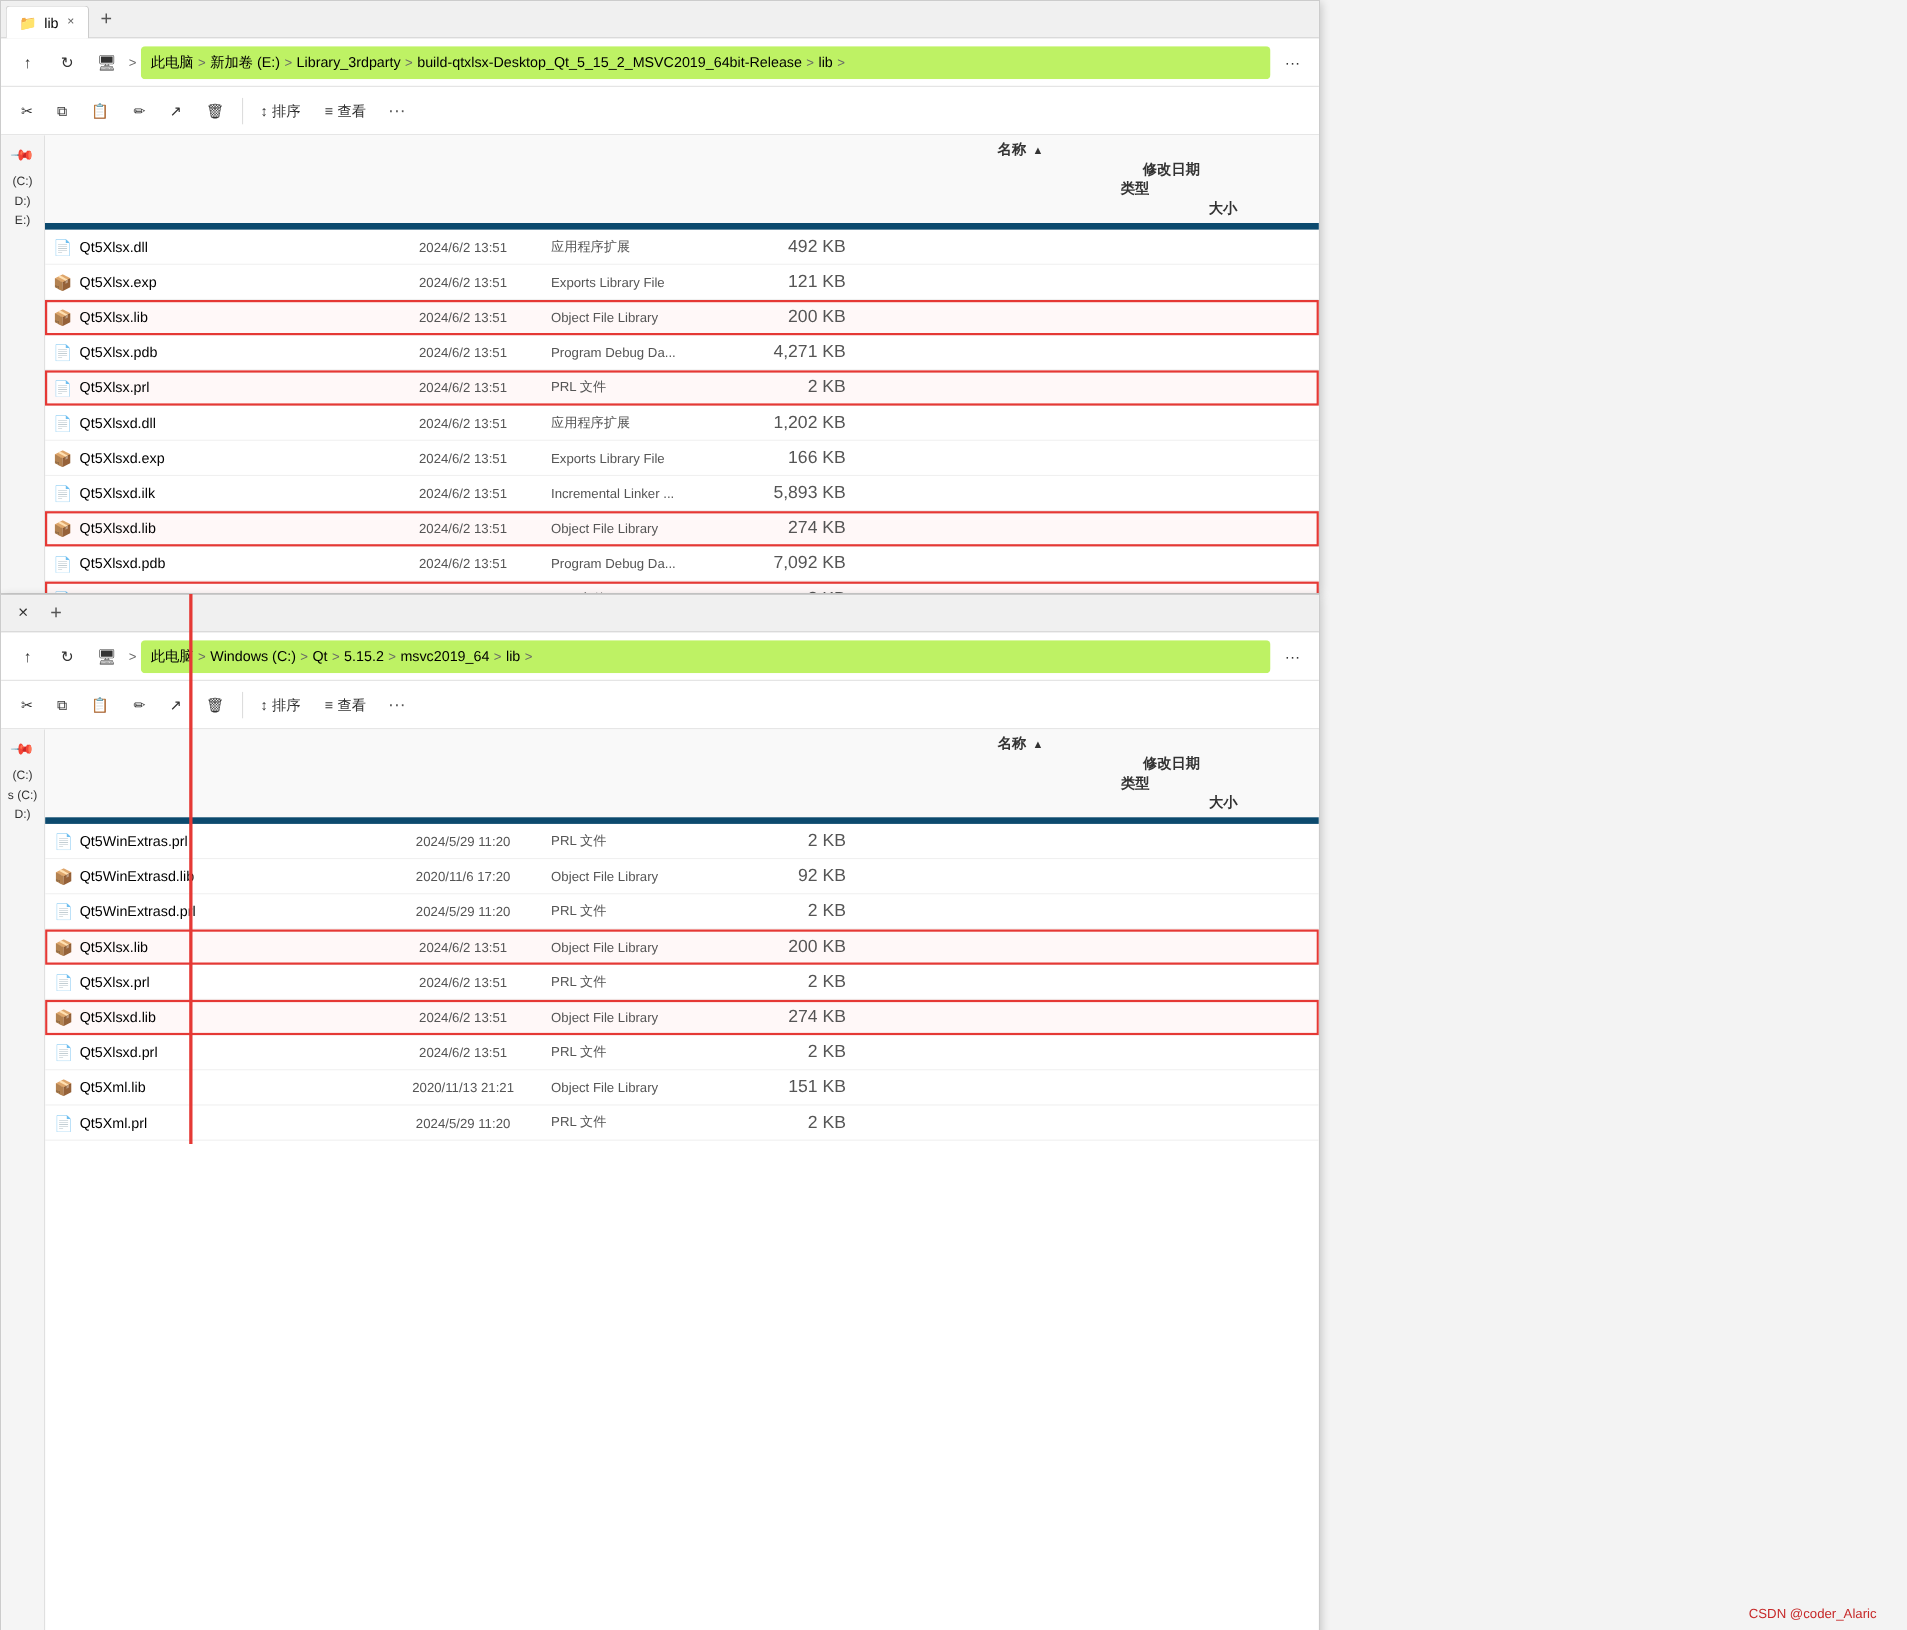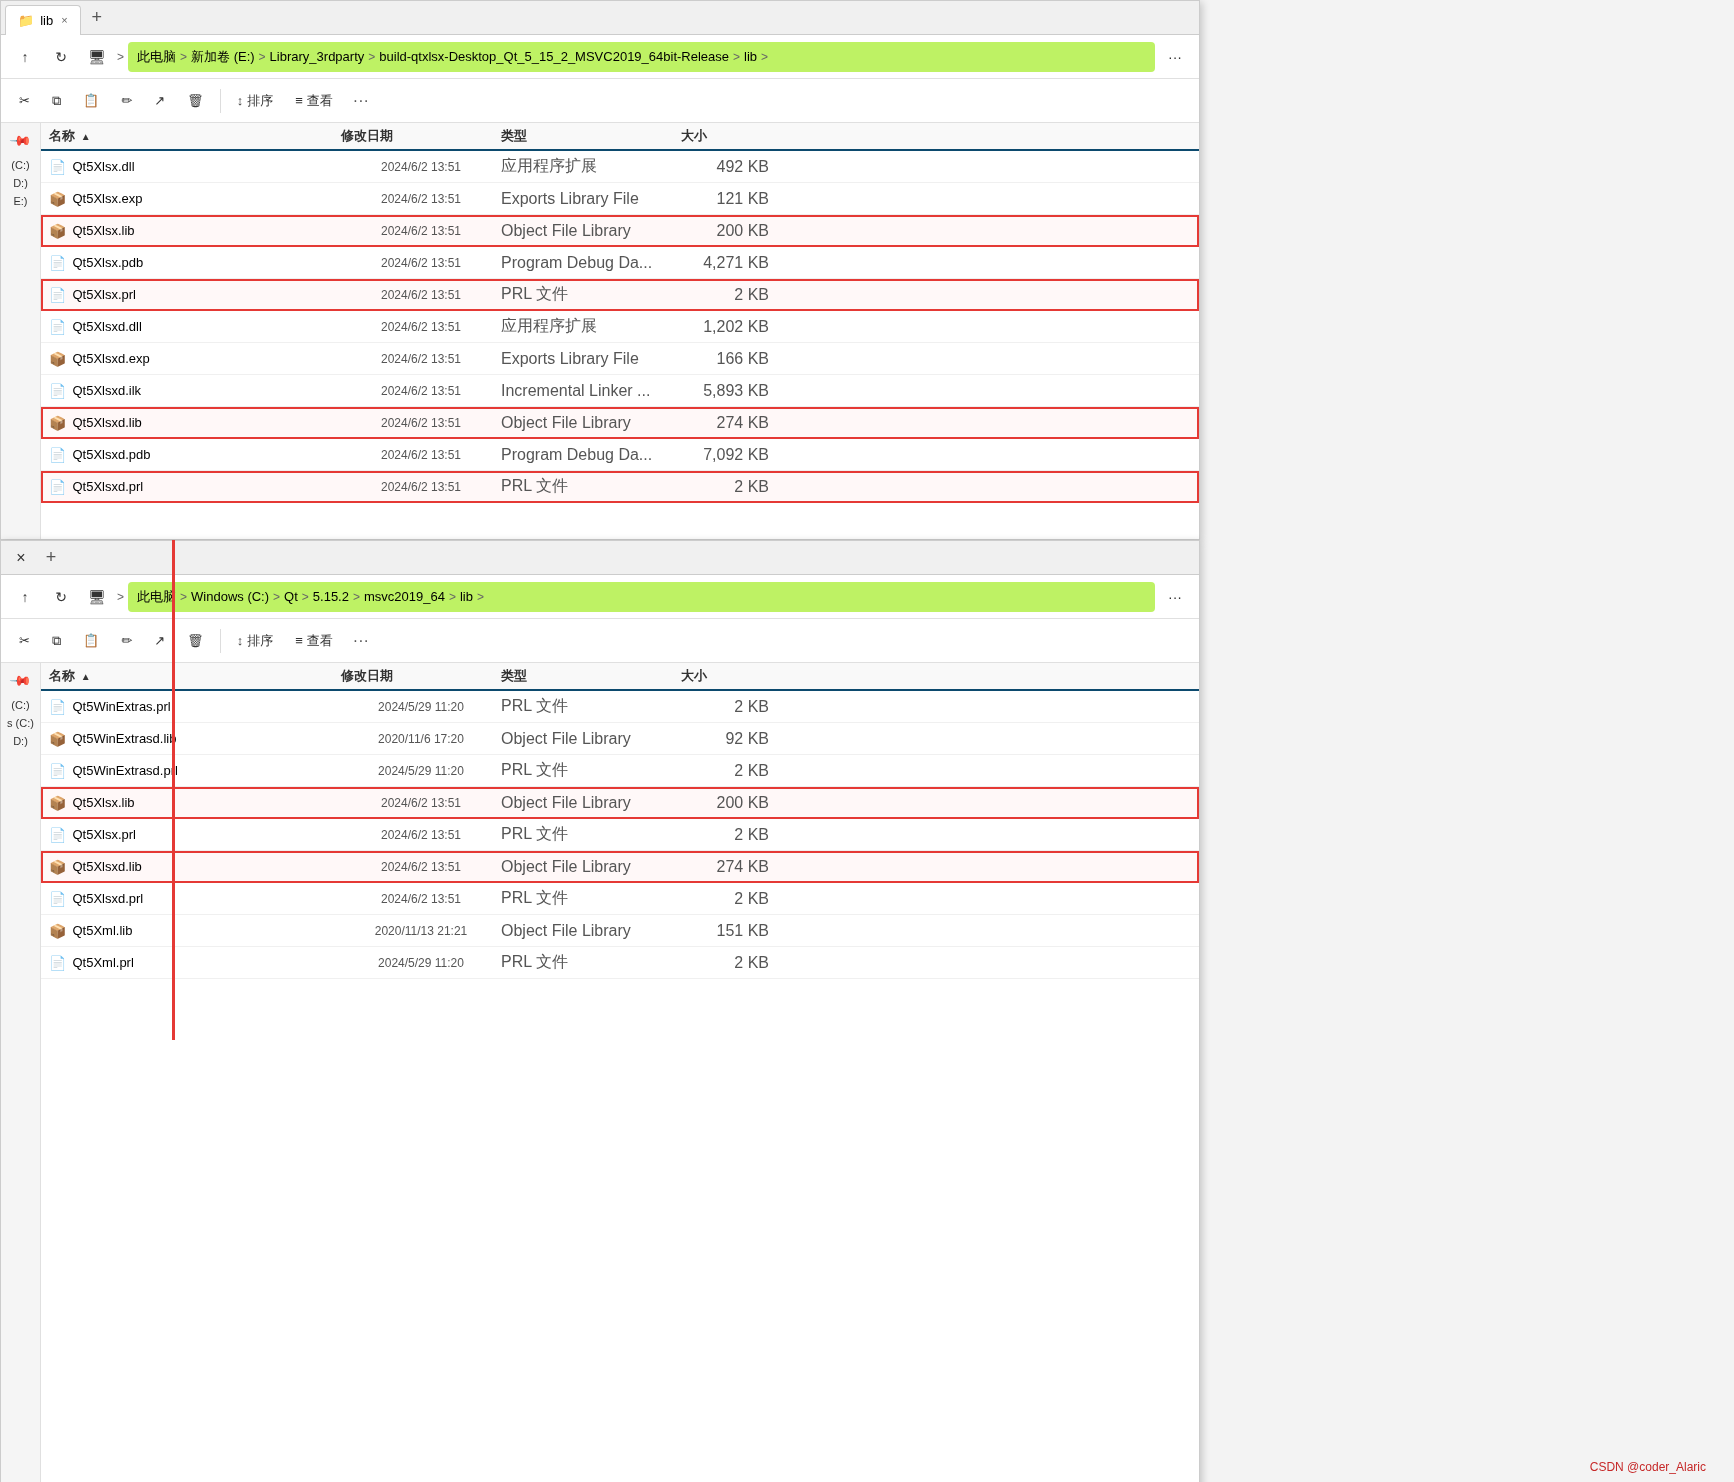--- a/index.html
+++ b/index.html
@@ -212,25 +212,26 @@
 
     .file-list {
       flex: 1;
       overflow-y: auto;
     }
 
     .file-header {
       display: flex;
       align-items: flex-end;
       padding: 4px 0;
-      border-bottom: 2px solid #0c4a6e;
+      border-bottom: 6px solid #0c4a6e;
       background: #f9f9f9;
       position: sticky;
       top: 0;
       z-index: 1;
+      flex-direction: column;
     }
 
     .col-name { width: 300px; padding-left: 8px; font-weight: 600; color: #333; }
     .col-date { width: 160px; font-weight: 600; color: #333; }
     .col-type { width: 180px; font-weight: 600; color: #333; }
     .col-size { width: 100px; font-weight: 600; color: #333; }
 
     .file-row {
       display: flex;
       align-items: center;
@@ -262,21 +263,21 @@
     }
 
     .file-icon-dll { color: #555; }
     .file-icon-lib { color: #b8860b; }
     .file-icon-prl { color: #555; }
     .file-icon-pdb { color: #555; }
     .file-icon-exp { color: #888; }
     .file-icon-ilk { color: #888; }
 
     .file-date { width: 160px; color: #555; font-size: 12px; text-align: center; }
-    .file-type { width: 180px; color: #555; font-size: 16px; overflow: hidden; text-overflow: ellipsis; white-space: nowrap; }
+    .file-type { width: 180px; color: #555; font-size: 12px; overflow: hidden; text-overflow: ellipsis; white-space: nowrap; }
     .file-size { width: 100px; color: #555; font-size: 16px; text-align: right; padding-right: 12px; }
 
     .sort-arrow {
       font-size: 10px;
       margin-left: 2px;
     }
 
     
     .vertical-line {
       position: absolute;

